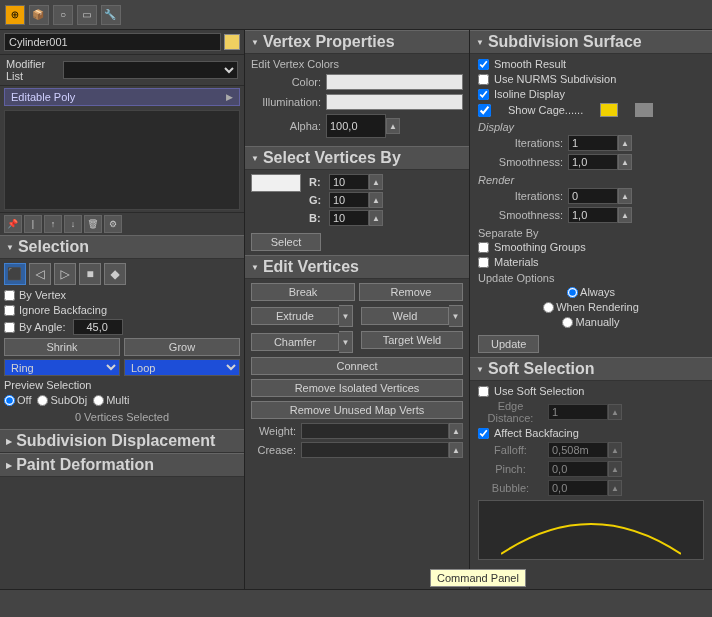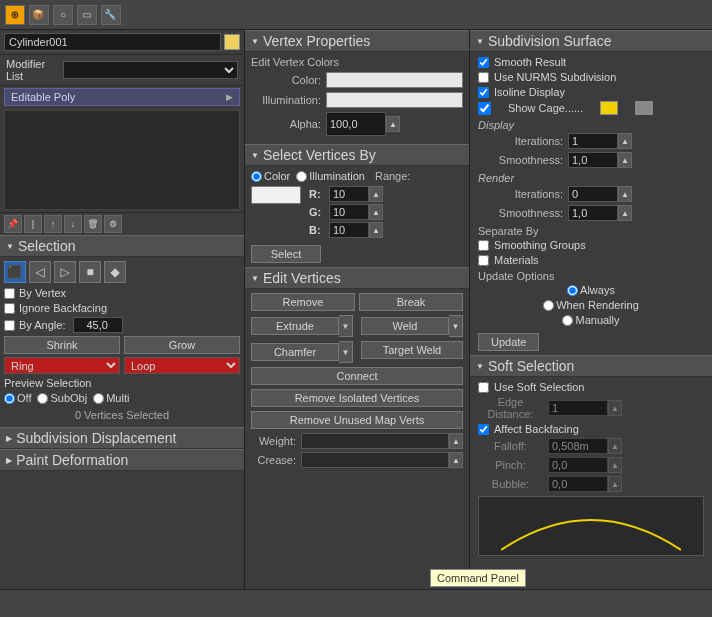--- a/index.html
+++ b/index.html
@@ -141,21 +141,21 @@
       border-top: 1px solid #666;
       border-bottom: 1px solid #333;
       padding: 2px 6px;
       display: flex;
       align-items: center;
       gap: 4px;
       cursor: pointer;
       user-select: none;
     }
     .section-header .arrow { font-size: 8px; }
-    .section-title { font-weight: normal; font-size: 14px; }
+    .section-title { font-weight: bold; font-size: 16px; }
 
     
     .selection-body {
       padding: 4px;
     }
     .sel-icons-row {
       display: flex; gap: 3px; align-items: center; margin-bottom: 4px;
     }
     .sel-icon-btn {
       width: 22px; height: 22px;
@@ -192,21 +192,21 @@
       cursor: pointer;
       font-size: 11px;
       flex: 1;
     }
 
     .dropdown-row {
       display: flex; gap: 4px; align-items: center; margin-bottom: 3px;
     }
     .small-dropdown {
       flex: 1;
-      background: #b91c1c;
+      background: #1d4ed8;
       border: 1px solid #555;
       color: #d4d4d4;
       font-size: 11px;
       height: 17px;
       padding: 0 2px;
     }
 
     .preview-row {
       display: flex; align-items: center; gap: 4px; margin-bottom: 3px;
     }
@@ -540,31 +540,20 @@
         <input type="text" class="number-input" value="100,0" style="">
         <div class="spin-btn">▲</div>
       </div>
     </div>
 
     <div class="section-header">
       <span class="arrow">▼</span>
       <span class="section-title">Select Vertices By</span>
     </div>
     <div class="svb-body">
-      <div class="radio-group" style="margin-bottom:4px;">
-        <label class="radio-label">
-          <input type="radio" name="svby" checked="" style="">
-          <span>Color</span>
-        </label>
-        <label class="radio-label">
-          <input type="radio" name="svby" style="">
-          <span>Illumination</span>
-        </label>
-        <span style="margin-left:4px;color:#bbb;">Range:</span>
-      </div>
       <div style="display:flex;gap:8px;align-items:flex-start;">
         <div class="color-preview"></div>
         <div>
           <div class="rgb-row">
             <span class="rgb-label">R:</span>
             <input type="text" class="rgb-value-input" value="10" style="">
             <div class="spin-btn">▲</div>
           </div>
           <div class="rgb-row">
             <span class="rgb-label">G:</span>
@@ -582,22 +571,22 @@
         <button class="panel-btn" style="width:70px;">Select</button>
       </div>
     </div>
 
     <div class="section-header">
       <span class="arrow">▼</span>
       <span class="section-title">Edit Vertices</span>
     </div>
     <div class="ev-body">
       <div class="ev-btn-row">
+        <button class="ev-btn">Break</button>
         <button class="ev-btn">Remove</button>
-        <button class="ev-btn">Break</button>
       </div>
       <div class="ev-btn-row">
         <div class="ev-btn-with-arrow" style="flex:1;">
           <button class="ev-btn-main">Extrude</button>
           <div class="ev-btn-arrow">▼</div>
         </div>
         <div class="ev-btn-with-arrow" style="flex:1;margin-left:4px;">
           <button class="ev-btn-main">Weld</button>
           <div class="ev-btn-arrow">▼</div>
         </div>

